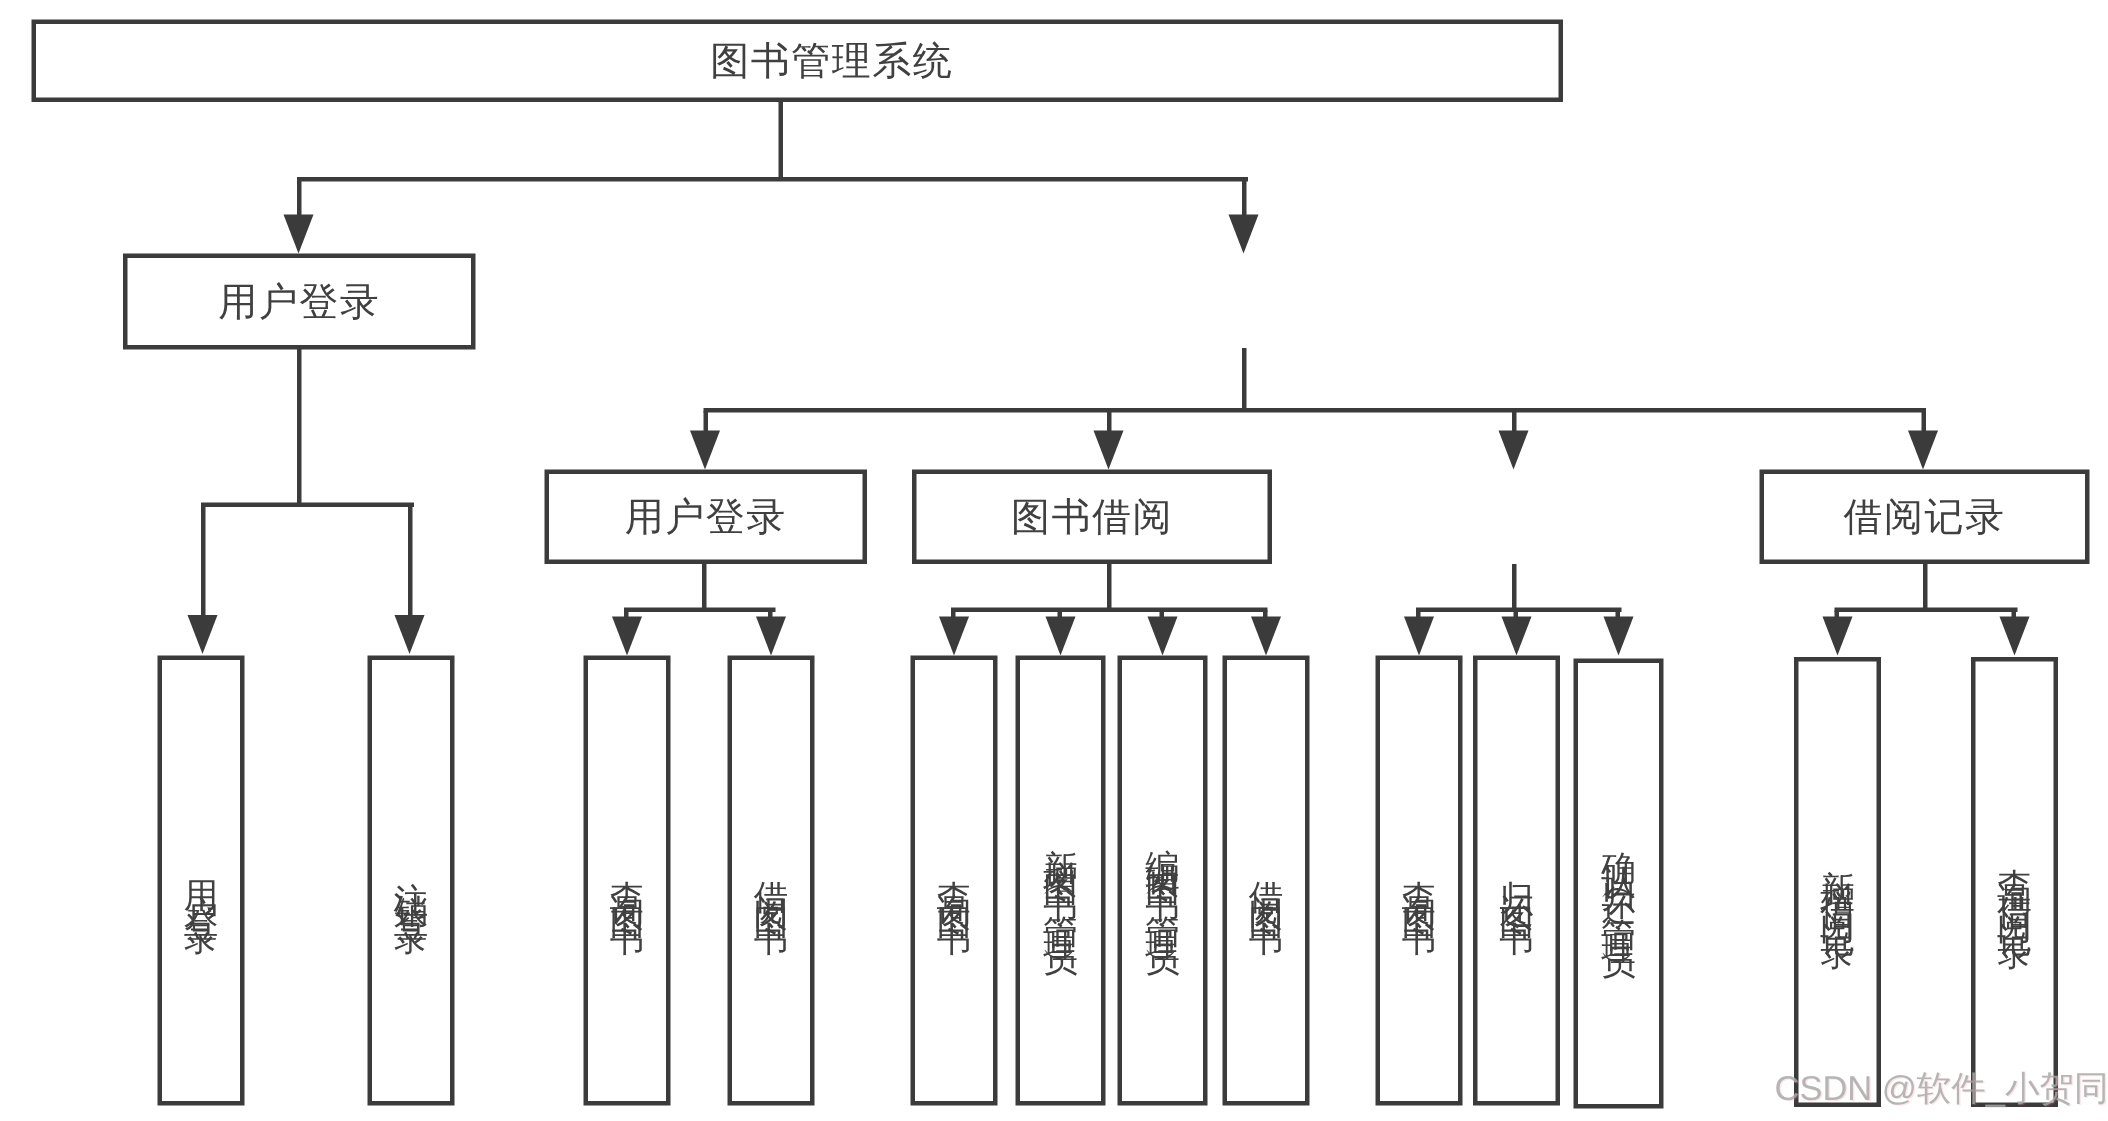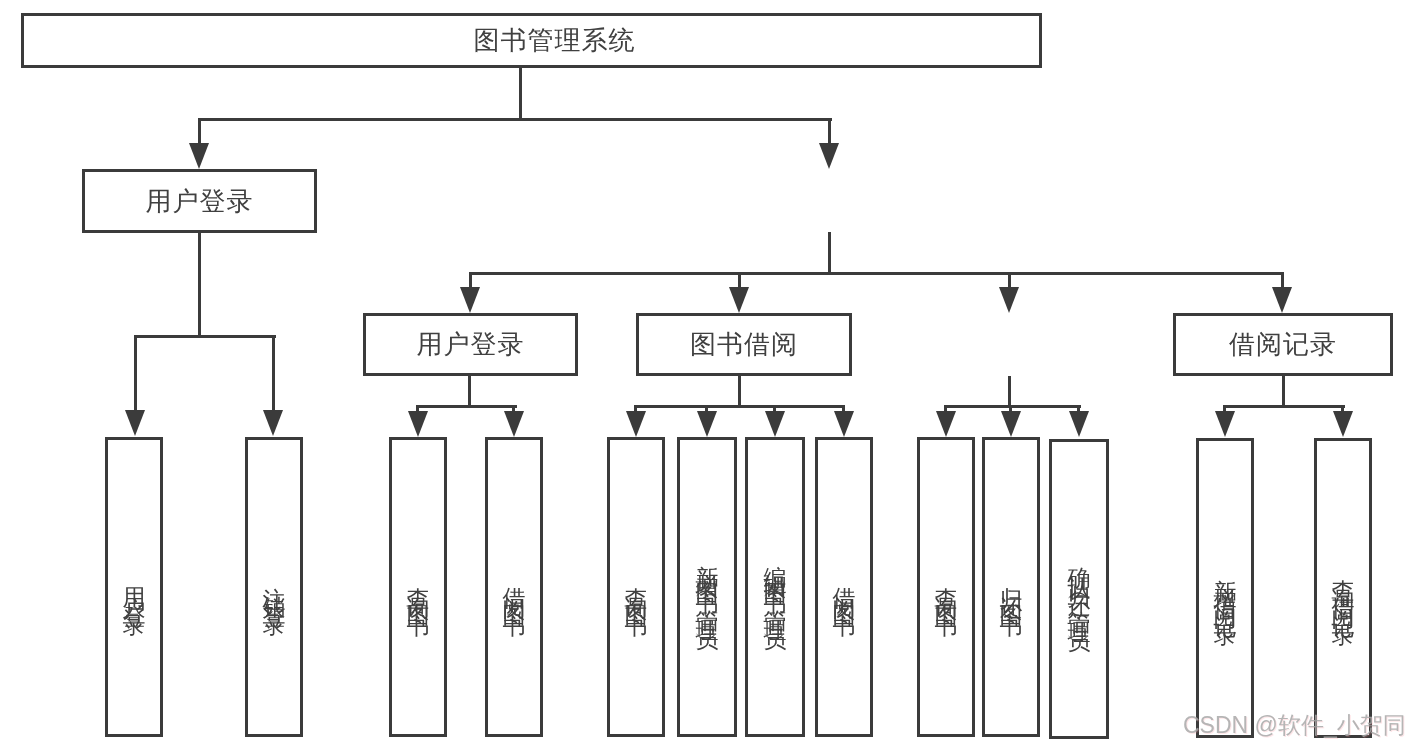--- a/index.html
+++ b/index.html
@@ -92,21 +92,21 @@
   <div class="vline" style="left:469px;top:274px;height:15px;"></div>
   <div class="vline" style="left:738px;top:274px;height:15px;"></div>
   <div class="vline" style="left:1008px;top:274px;height:15px;"></div>
   <div class="vline" style="left:1281px;top:274px;height:15px;"></div>
   <div class="arrow" style="left:460px;top:287px;"></div>
   <div class="arrow" style="left:729px;top:287px;"></div>
   <div class="arrow" style="left:999px;top:287px;"></div>
   <div class="arrow" style="left:1272px;top:287px;"></div>
 
   <div class="node" style="left:363px;top:313px;width:215px;height:63px;">用户登录</div>
-  <div class="node" style="left:636px;top:313px;width:216px;height:63px;">图书借阅</div>
+  <div class="node" style="left:608px;top:313px;width:240px;height:63px;">图书借阅</div>
   <div class="node" style="left:1173px;top:313px;width:220px;height:63px;">借阅记录</div>
 
   <div class="vline" style="left:468px;top:376px;height:31px;"></div>
   <div class="hline" style="left:416px;top:405px;width:101px;"></div>
   <div class="vline" style="left:416px;top:407px;height:5px;"></div>
   <div class="vline" style="left:512px;top:407px;height:5px;"></div>
   <div class="arrow" style="left:408px;top:411px;"></div>
   <div class="arrow" style="left:504px;top:411px;"></div>
 
   <div class="vline" style="left:738px;top:376px;height:31px;"></div>

